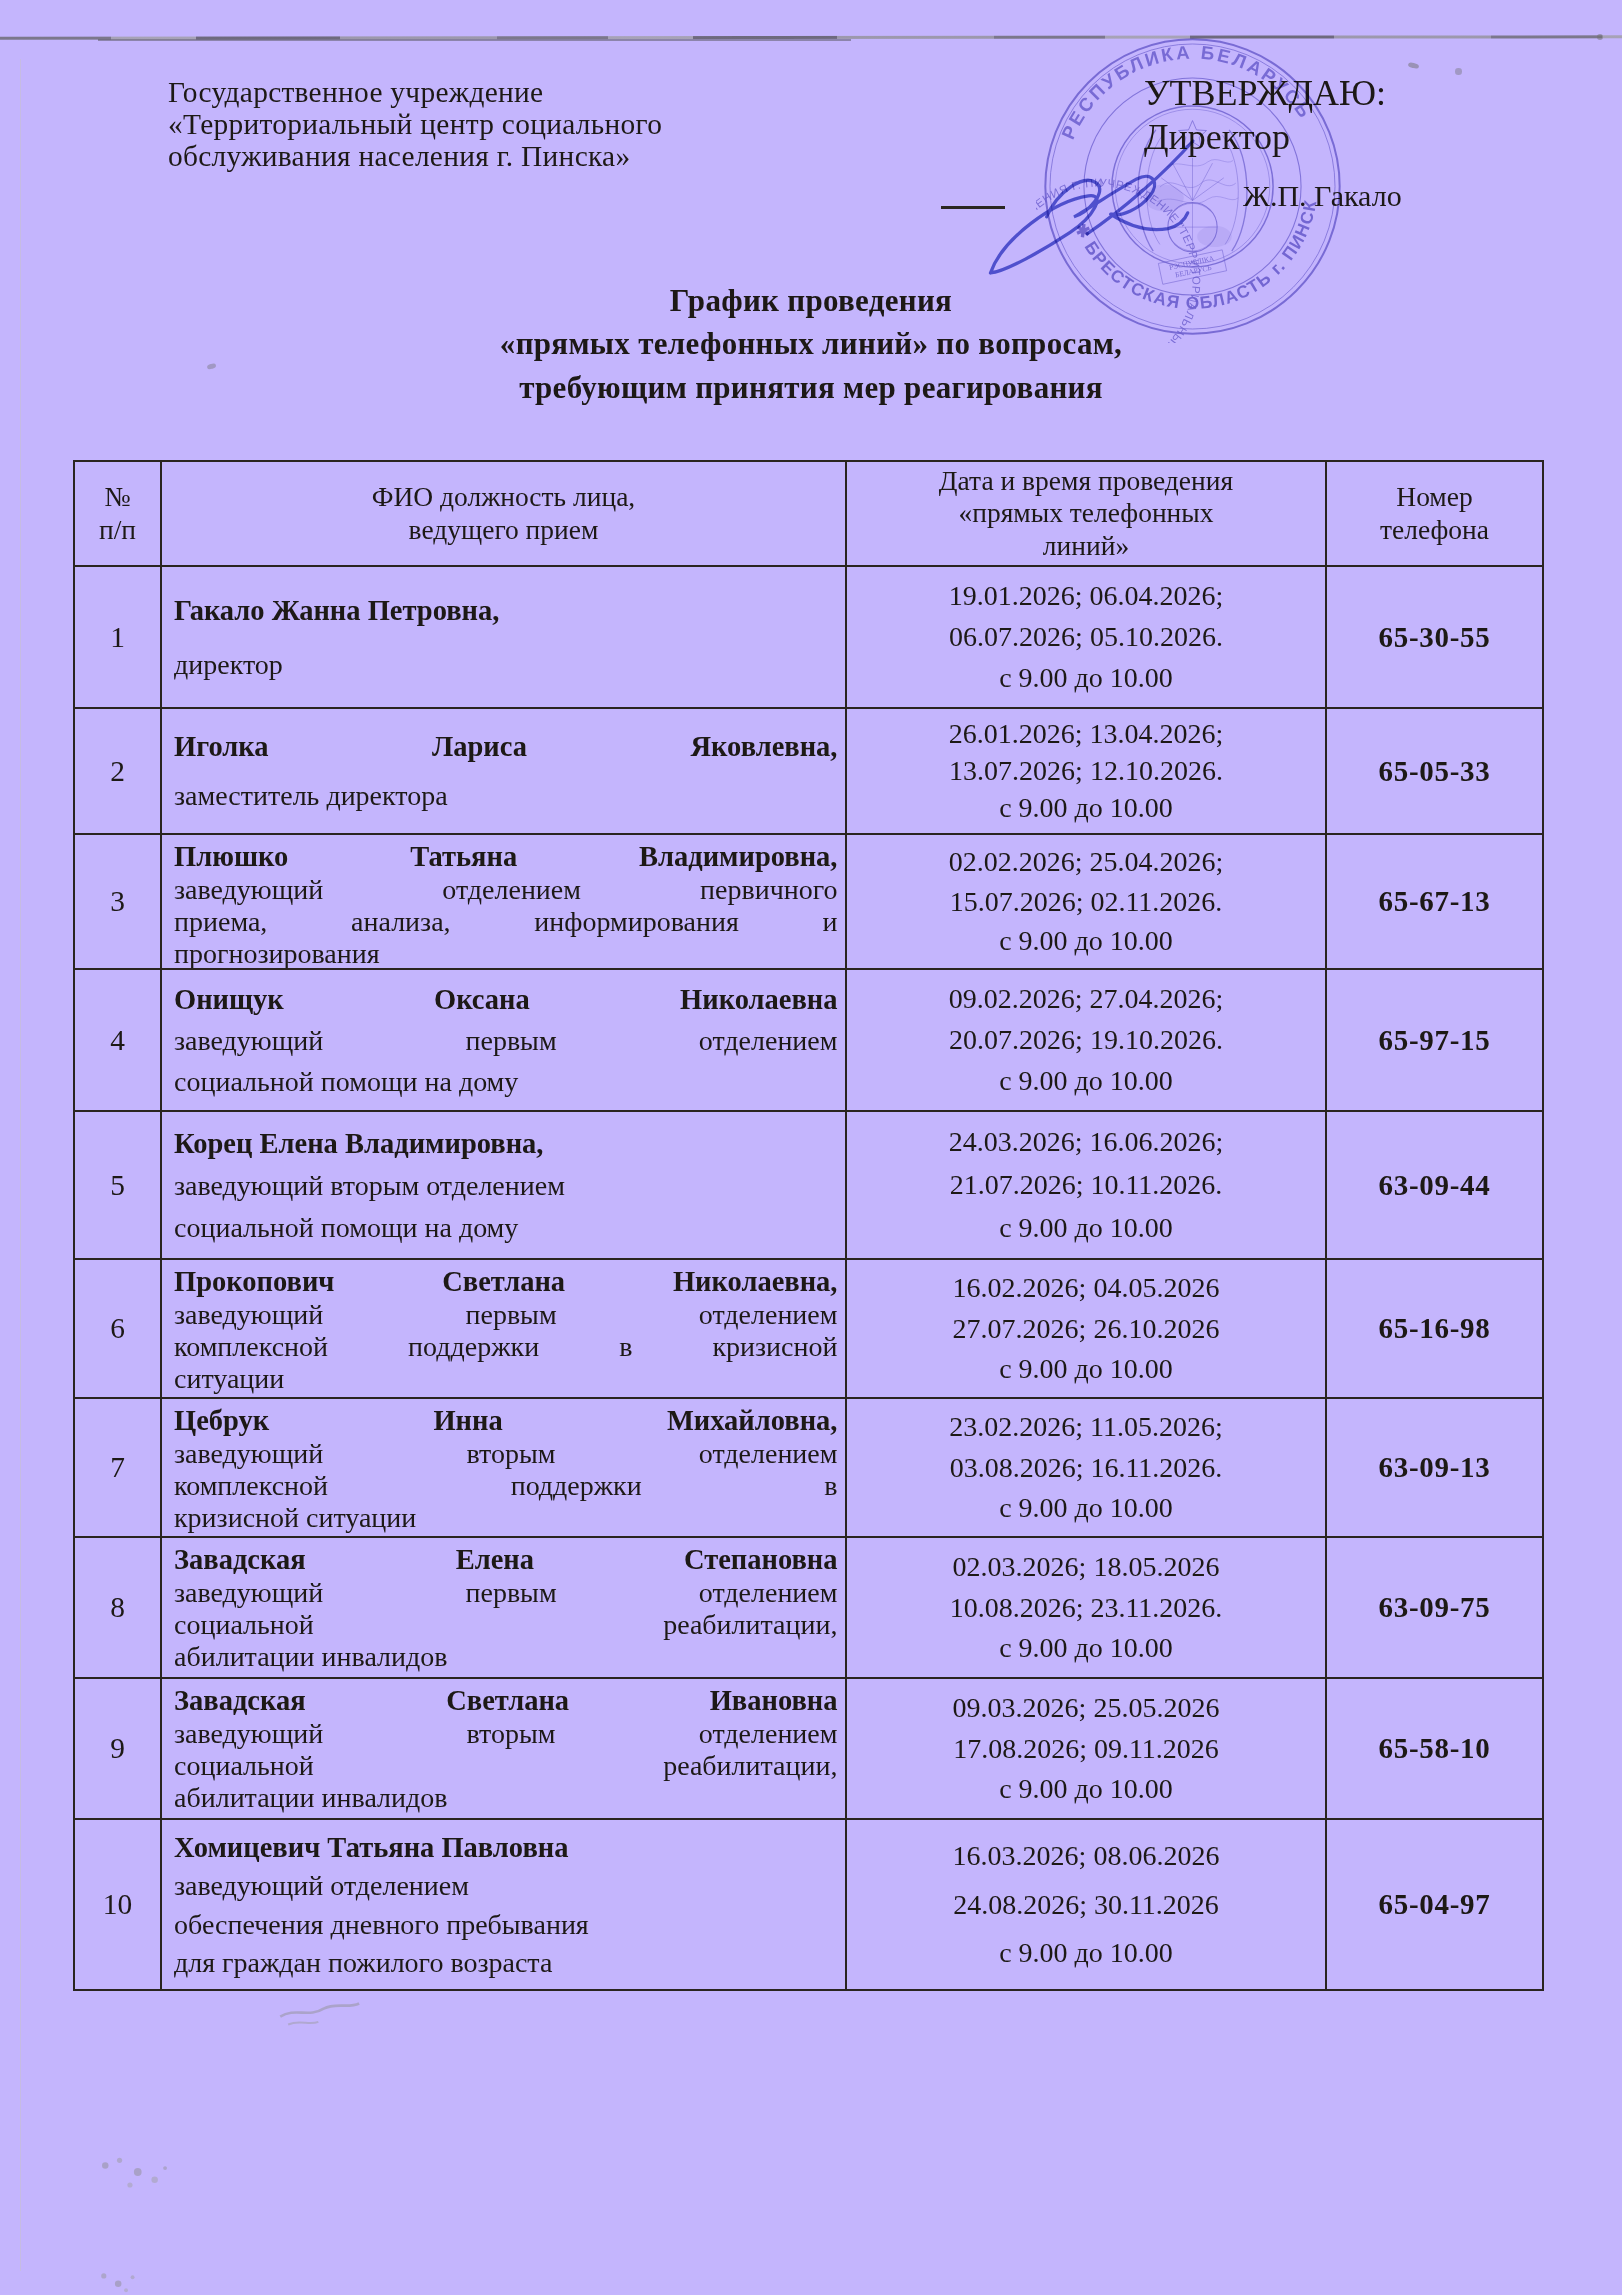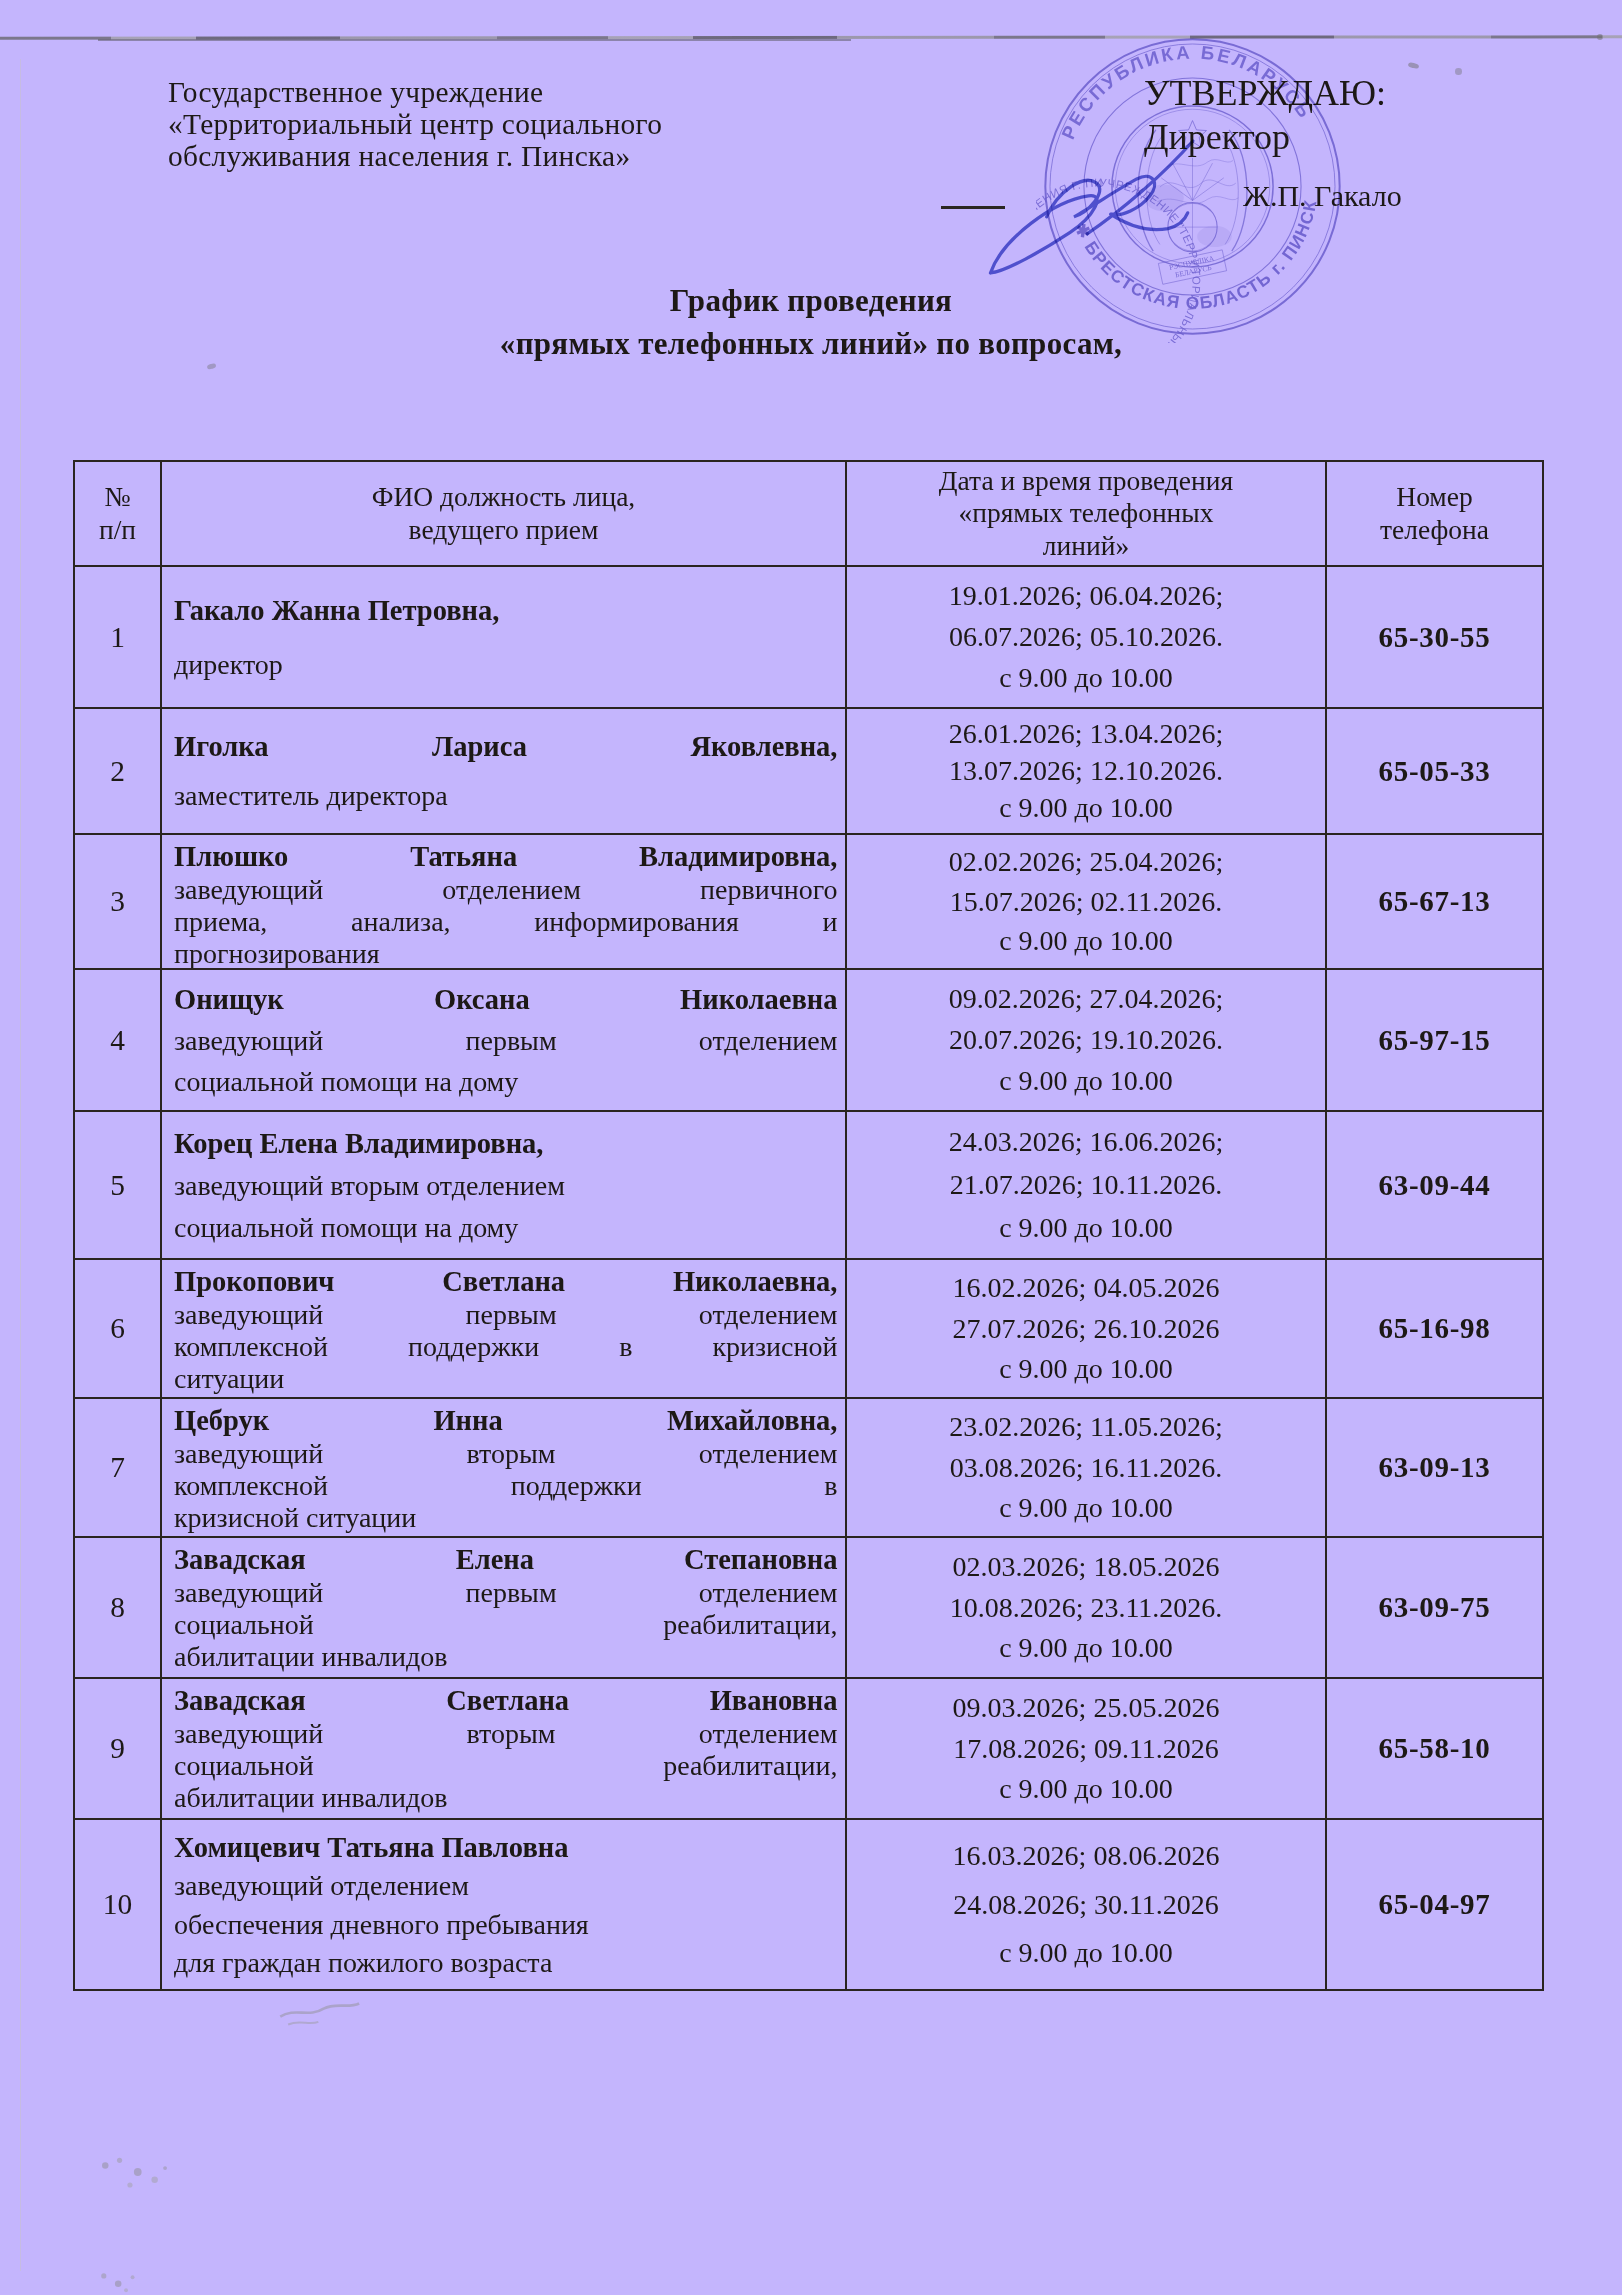--- a/index.html
+++ b/index.html
@@ -122,20 +122,21 @@
       <path d="M74,248 C92,196 170,138 224,130 C252,126 232,162 196,186 C154,214 96,246 74,248"></path>
       <path d="M160,162 C176,124 216,96 236,110 C254,124 222,156 202,162 C230,146 272,118 298,104 C322,92 334,110 318,130 C302,150 274,162 260,158"></path>
       <path d="M384,46 C340,96 276,152 222,188"></path>
       <path d="M258,158 C282,174 314,186 346,180 C362,176 372,166 376,156"></path>
     </g>
   </svg>
 
   <div class="title">
     <div>График проведения</div>
     <div>«прямых телефонных линий» по вопросам,</div>
+    <div>требующим принятия мер реагирования</div>
   </div>
 
   <table class="doc-table">
     <colgroup>
         <col style="width:87px">
         <col style="width:685px">
         <col style="width:480px">
         <col style="width:217px">
       </colgroup>
     <tbody>

